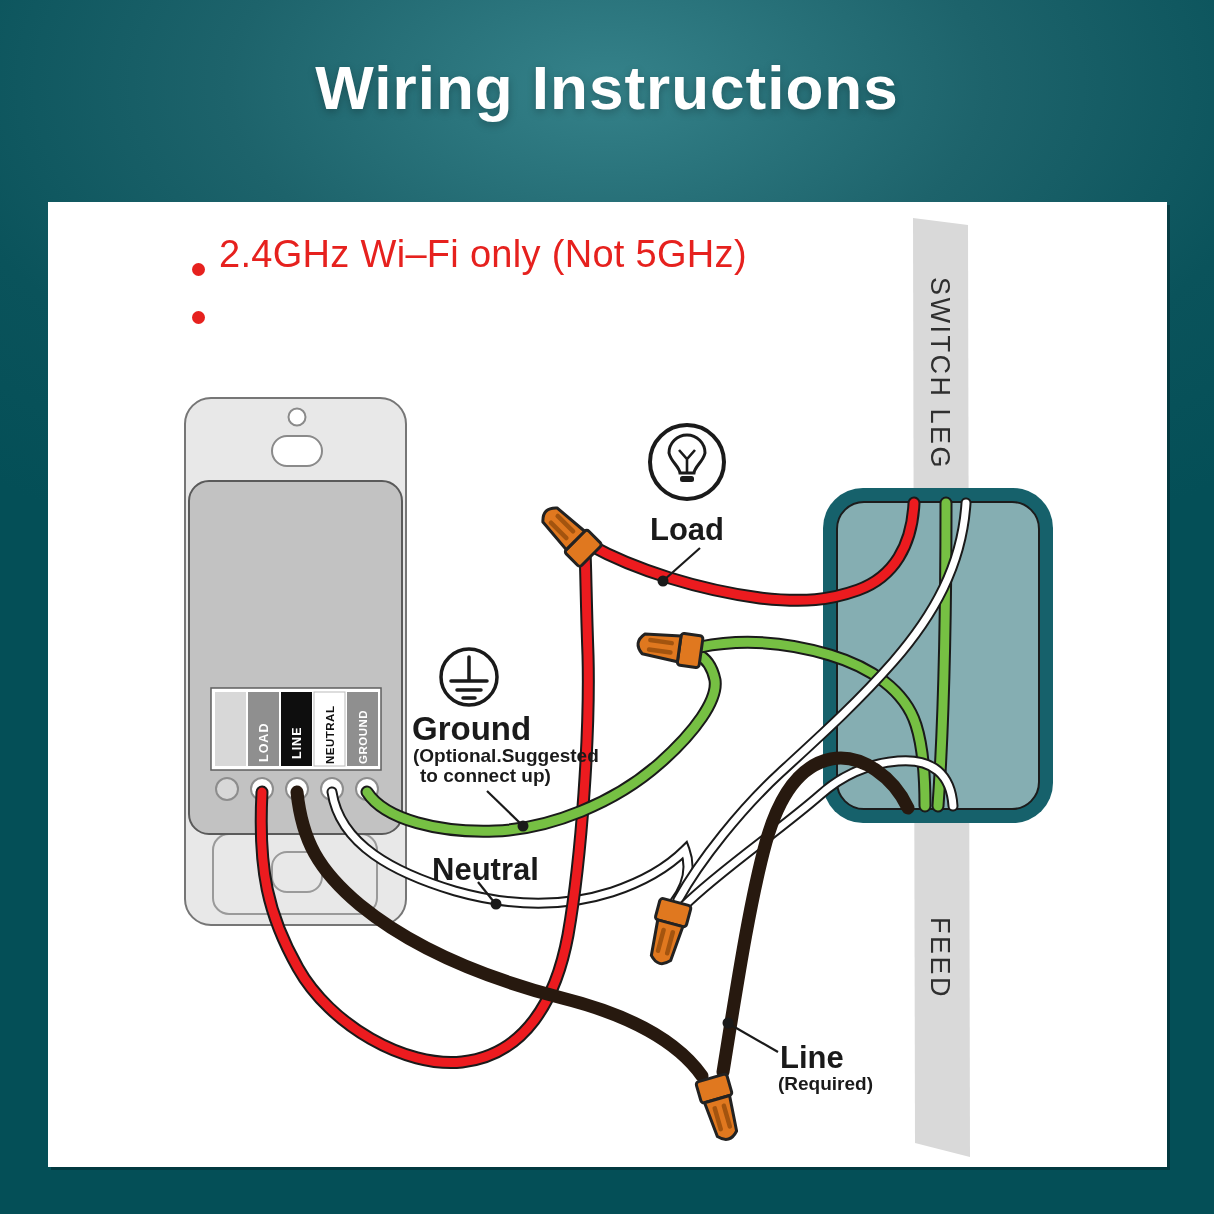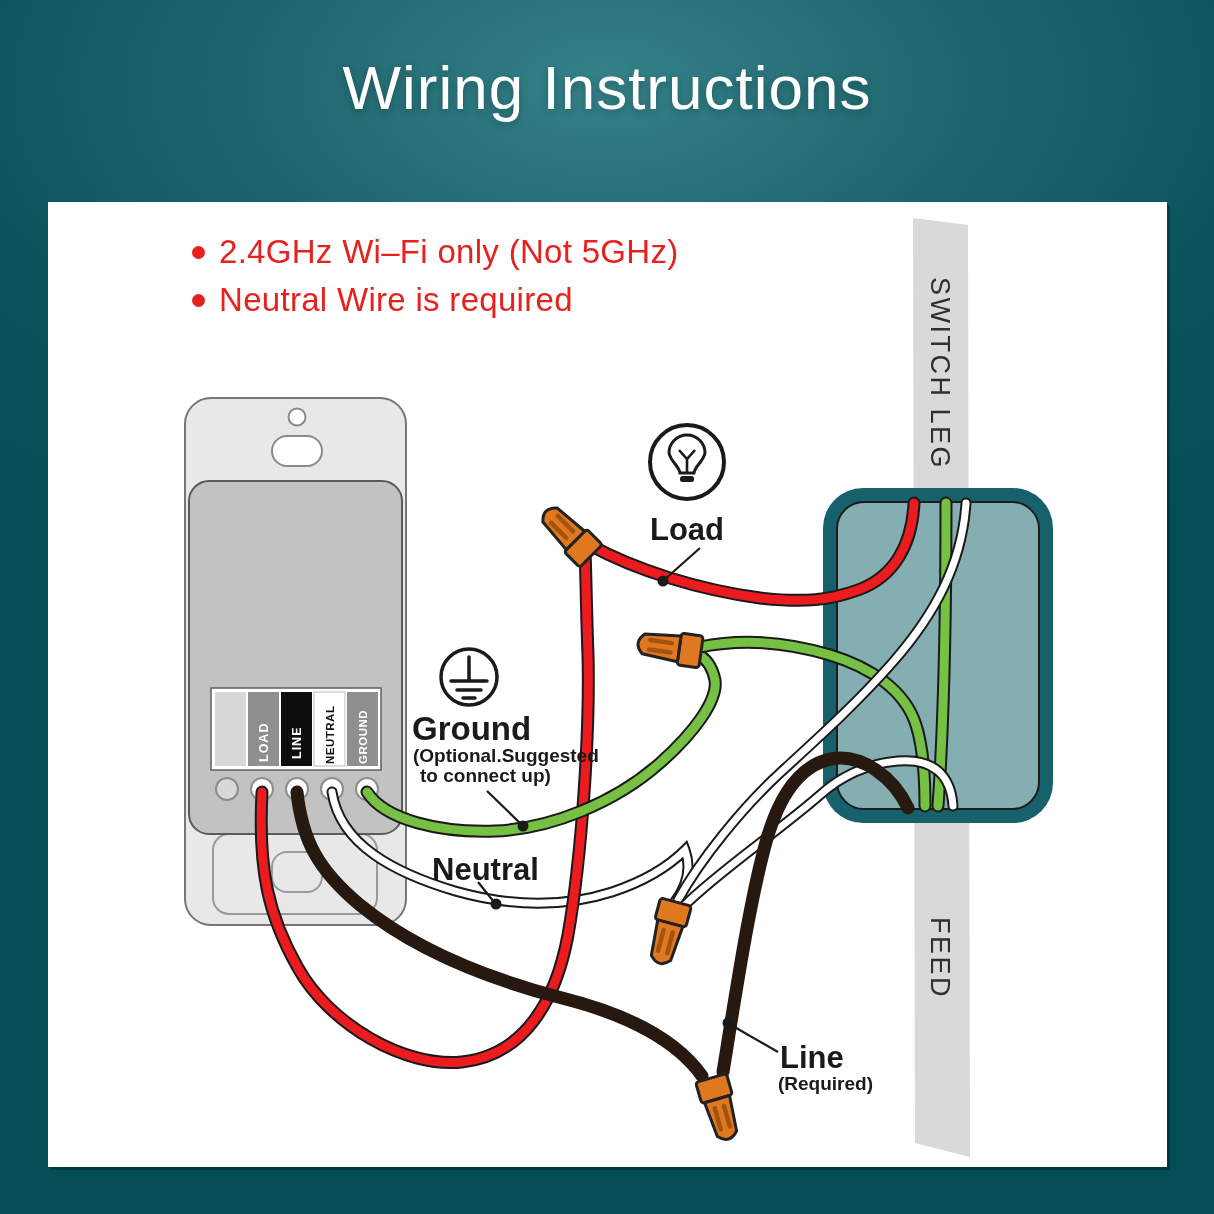--- a/index.html
+++ b/index.html
@@ -3,33 +3,33 @@
 <meta charset="utf-8">
 <style>
   html,body{margin:0;padding:0;}
   body{
     width:1214px;height:1214px;position:relative;overflow:hidden;
     font-family:"Liberation Sans",sans-serif;
     background:radial-gradient(ellipse 950px 520px at 50% 7%, #35828a 0%, #1d636b 40%, #0a535b 72%, #044f57 100%);
   }
   .page-title{
     position:absolute;top:52px;left:0;width:100%;margin:0;
-    text-align:center;color:#ffffff;font-size:62px;font-weight:normal;letter-spacing:1px;
+    text-align:center;color:#ffffff;font-size:62px;font-weight:bold;letter-spacing:1px;
     text-shadow:0 3px 8px rgba(0,0,0,.25);
   }
   .panel{
     position:absolute;left:48px;top:202px;width:1119px;height:965px;
     background:#ffffff;box-shadow:3px 3px 0 rgba(2,40,45,.55);
   }
   .notes{
     position:absolute;left:144px;top:26px;margin:0;padding:0;list-style:none;
   }
   .notes li{
-    display:flex;align-items:center;height:48px;
-    color:#e6211e;font-size:33px;letter-spacing:.3px;
+    display:flex;align-items:flex-end;height:48px;
+    color:#e6211e;font-size:38px;letter-spacing:.3px;
   }
   .notes .dot{
     width:13px;height:13px;border-radius:50%;background:#e6211e;
     margin-right:14px;flex:0 0 auto;
   }
   svg{position:absolute;left:0;top:0;}
   svg text{font-family:"Liberation Sans",sans-serif;}
 </style>
 </head>
 <body>
@@ -38,21 +38,20 @@
 
 <div class="panel">
 
   <ul class="notes">
     <li>
         <span class="dot"></span>
         <span>2.4GHz Wi–Fi only (Not 5GHz)</span>
       </li>
     <li>
         <span class="dot"></span>
-        <span>Neutral Wire is required</span>
       </li>
   </ul>
 
   <svg width="1119" height="965" viewBox="48 202 1119 965">
 
     <g>
       <polygon points="913,218 968,225 970,1157 915,1143" fill="#d9d9d9"></polygon>
       <text transform="translate(931,277) rotate(90)" font-size="27" fill="#2f2f2f" style="letter-spacing:2.5px">SWITCH LEG</text>
       <text transform="translate(931,917) rotate(90)" font-size="27" fill="#2f2f2f" style="letter-spacing:2.5px">FEED</text>
     </g>

